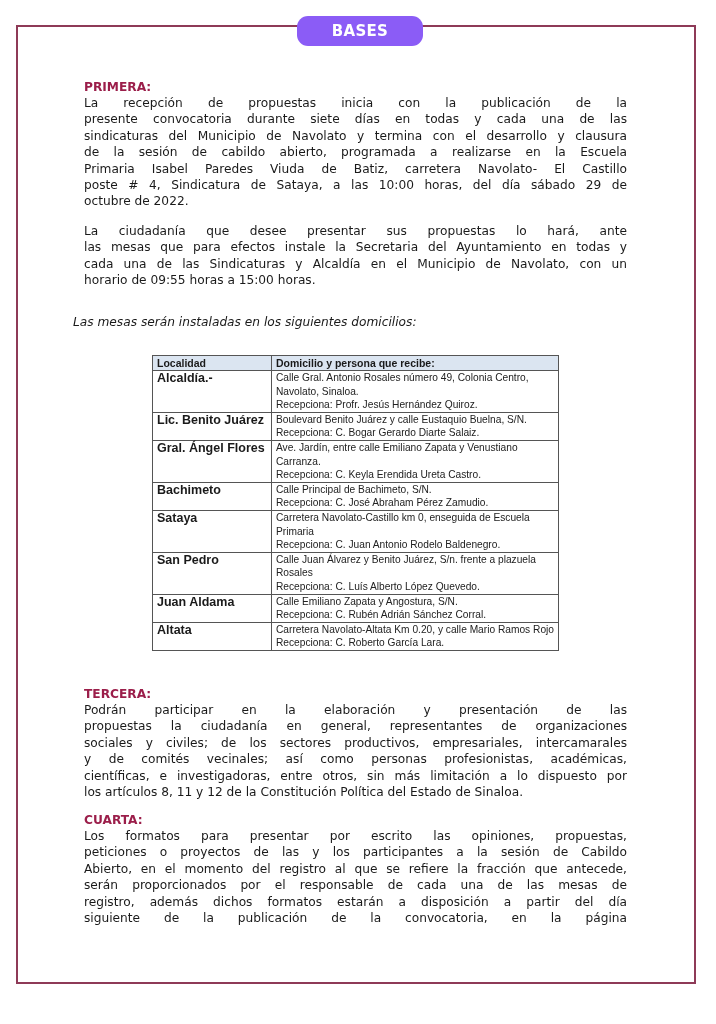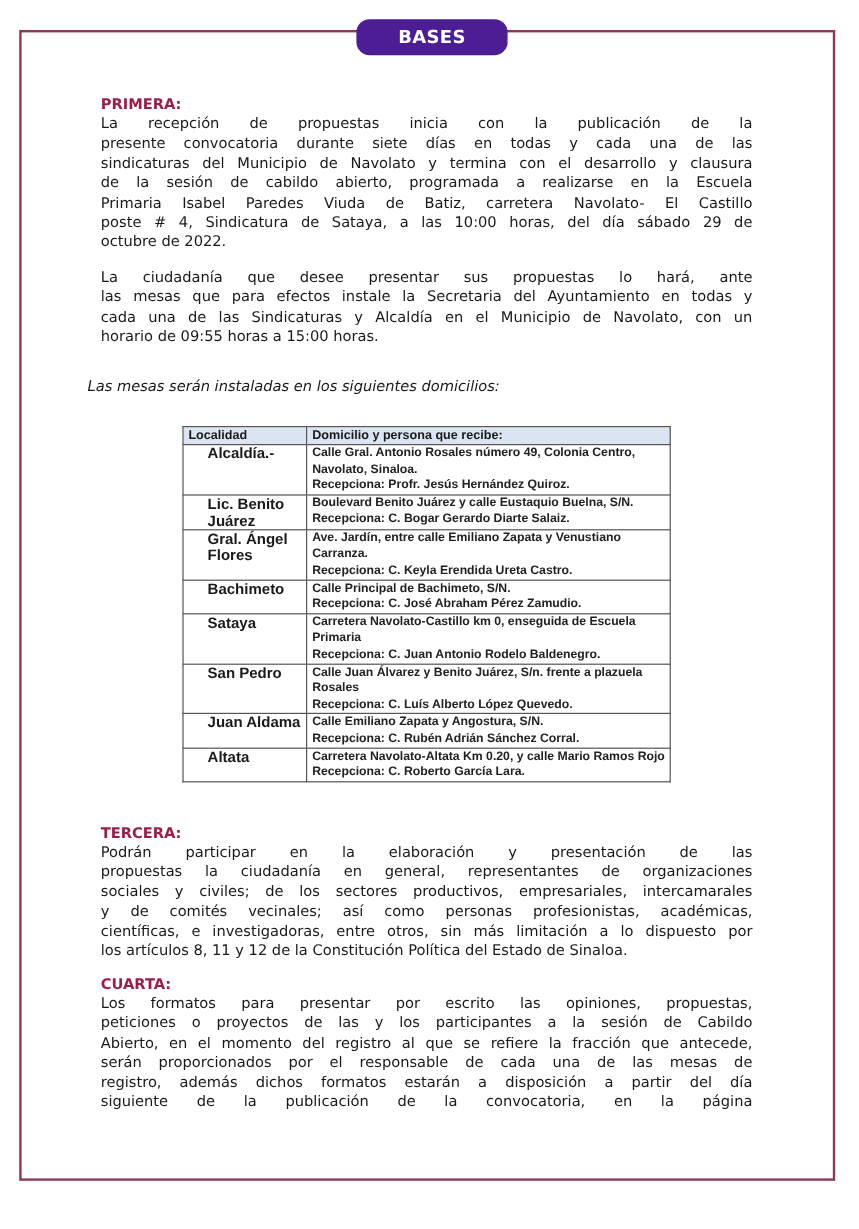--- a/index.html
+++ b/index.html
@@ -6,21 +6,21 @@
   body {
     width: 716px; height: 1024px; position: relative; overflow: hidden;
     font-family: "DejaVu Sans", sans-serif; color: #1a1a1a;
   }
   .frame {
     position: absolute; left: 16px; top: 25px; width: 680px; height: 959px;
     border: 2px solid #8e3a57; box-sizing: border-box;
   }
   .pill {
     position: absolute; left: 297px; top: 16px; width: 126px; height: 30px;
-    background: #4c1d95; border-radius: 11px; color: #fff;
+    background: #8b5cf6; border-radius: 11px; color: #fff;
     font-family: "DejaVu Sans", sans-serif; font-weight: bold; font-size: 15px;
     display: flex; align-items: center; justify-content: center; letter-spacing: 0.3px;
   }
   .section { position: absolute; left: 73px; width: 543px; margin-left: 11px; }
   .heading {
     color: #9b1e4a; font-weight: bold; font-size: 12.2px; line-height: 16px; margin: 0;
   }
   .para {
     font-size: 12.2px; line-height: 16.4px; text-align: justify; margin: 0;
     text-align-last: left;
@@ -32,23 +32,23 @@
 
   table.loc {
     position: absolute; left: 152px; top: 355px; width: 407px;
     border-collapse: collapse; font-family: "Liberation Sans", sans-serif;
   }
   table.loc th, table.loc td { border: 1px solid #555; vertical-align: top; padding: 0 4px; }
   table.loc th {
     background: #dbe5f1; font-weight: bold; font-size: 10.5px; text-align: left;
     line-height: 13px; padding-top: 1px;
   }
-  table.loc td.locality { font-weight: bold; font-size: 12.5px; line-height: 14px; width: 110px; padding-left: 20px; }
+  table.loc td.locality { font-weight: bold; font-size: 12.5px; line-height: 14px; width: 110px; padding-left: 4px; }
   table.loc td.address { font-size: 10.2px; line-height: 13.6px; color: #222; }
-  table.loc td.address span { display: block; white-space: nowrap; font-weight: bold; }
+  table.loc td.address span { display: block; white-space: nowrap; }
 </style>
 </head>
 <body>
 
 <div class="frame"></div>
 <div class="pill">
   <span>BASES</span>
 </div>
 
 <div class="section" style="top:79px;">

